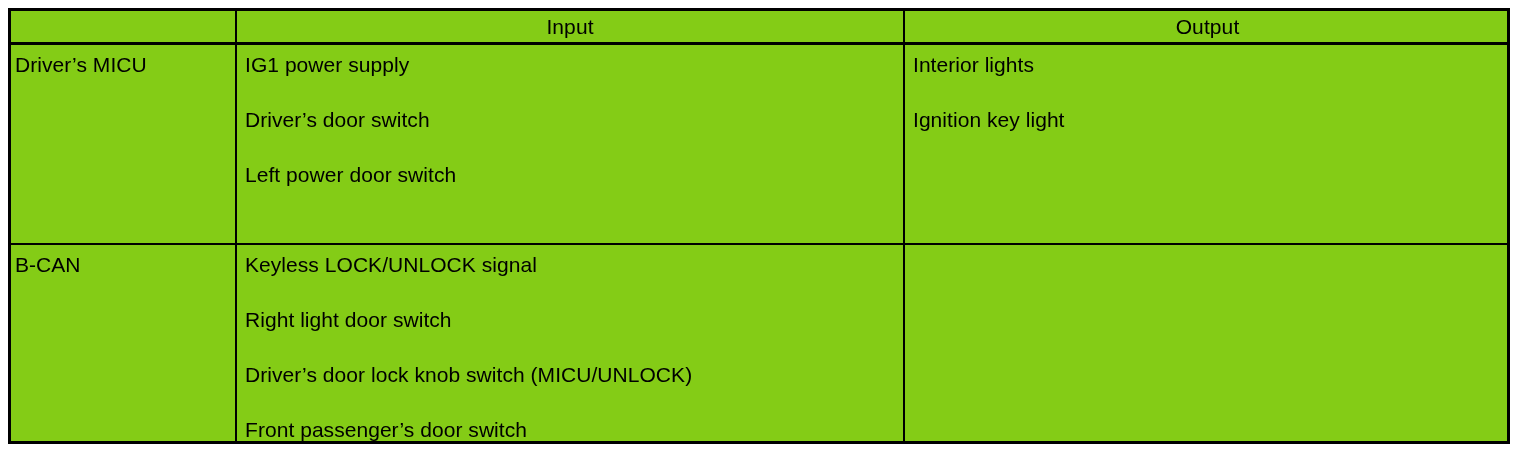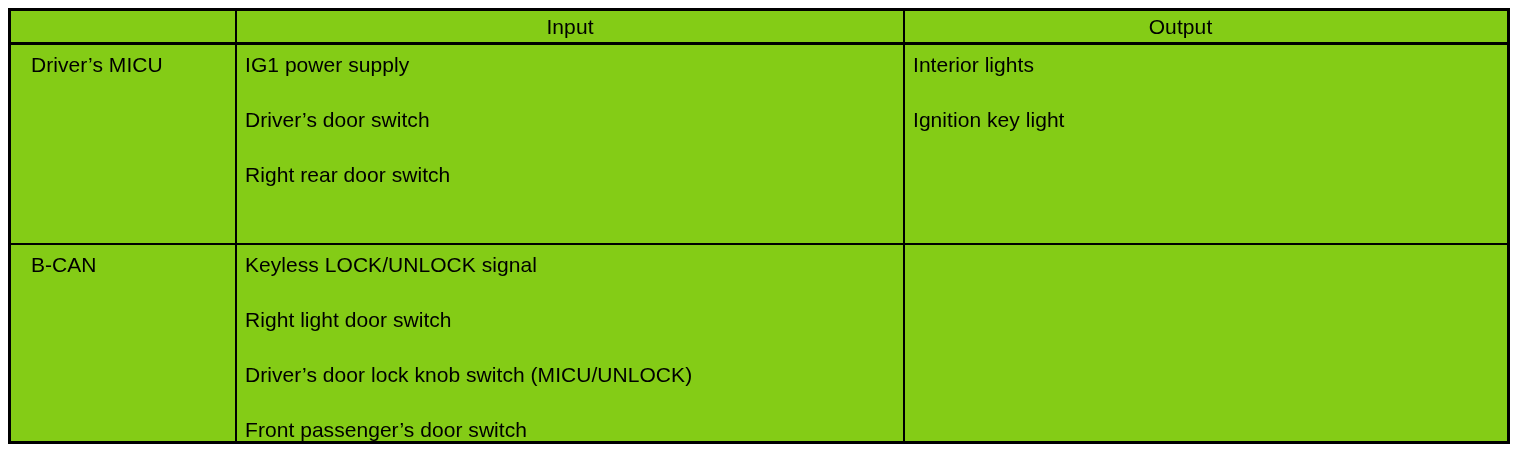--- a/index.html
+++ b/index.html
@@ -70,39 +70,39 @@
     display: flex;
     align-items: center;
     justify-content: center;
     font-size: 21px;
     line-height: 1;
     letter-spacing: 0.1px;
     white-space: nowrap;
   }
   .header-cell.src    { left: 0;     width: 224px; }
   .header-cell.input  { left: 226px; width: 666px; }
-  .header-cell.output { left: 867px; width: 605px; }
+  .header-cell.output { left: 894px; width: 605px; }
 
   
   .body-row {
     position: absolute;
     left: 0;
     right: 0;
   }
   .body-row.r0 { top: 34px;  height: 198px; }
   .body-row.r1 { top: 234px; height: 196px; }
 
   .cell {
     position: absolute;
     top: 0;
     bottom: 0;
     box-sizing: border-box;
     padding-top: 9px;
   }
-  .cell.src    { left: 0;     width: 235px; padding-left: 20px; }
+  .cell.src    { left: 0;     width: 235px; padding-left: 4px; }
   .cell.input  { left: 226px; width: 666px; padding-left: 8px; }
   .cell.output { left: 894px; width: 605px; padding-left: 8px; border-radius: 15px; }
 
   .entry {
     font-size: 21px;
     line-height: 1;
     height: 55px;
     white-space: nowrap;
     letter-spacing: 0.05px;
   }
@@ -133,21 +133,21 @@
       <div class="header-cell output">Output</div>
     </div>
 
     <div class="body-row r0">
       <div class="cell src">
         <div class="cell-label">Driver’s MICU</div>
       </div>
       <div class="cell input">
         <div class="entry">IG1 power supply</div>
         <div class="entry">Driver’s door switch</div>
-        <div class="entry">Right rear door switch</div>
+        <div class="entry">Left power door switch</div>
       </div>
       <div class="cell output">
         <div class="entry">Interior lights</div>
         <div class="entry">Ignition key light</div>
       </div>
     </div>
 
     <div class="body-row r1">
       <div class="cell src">
         <div class="cell-label">B-CAN</div>

